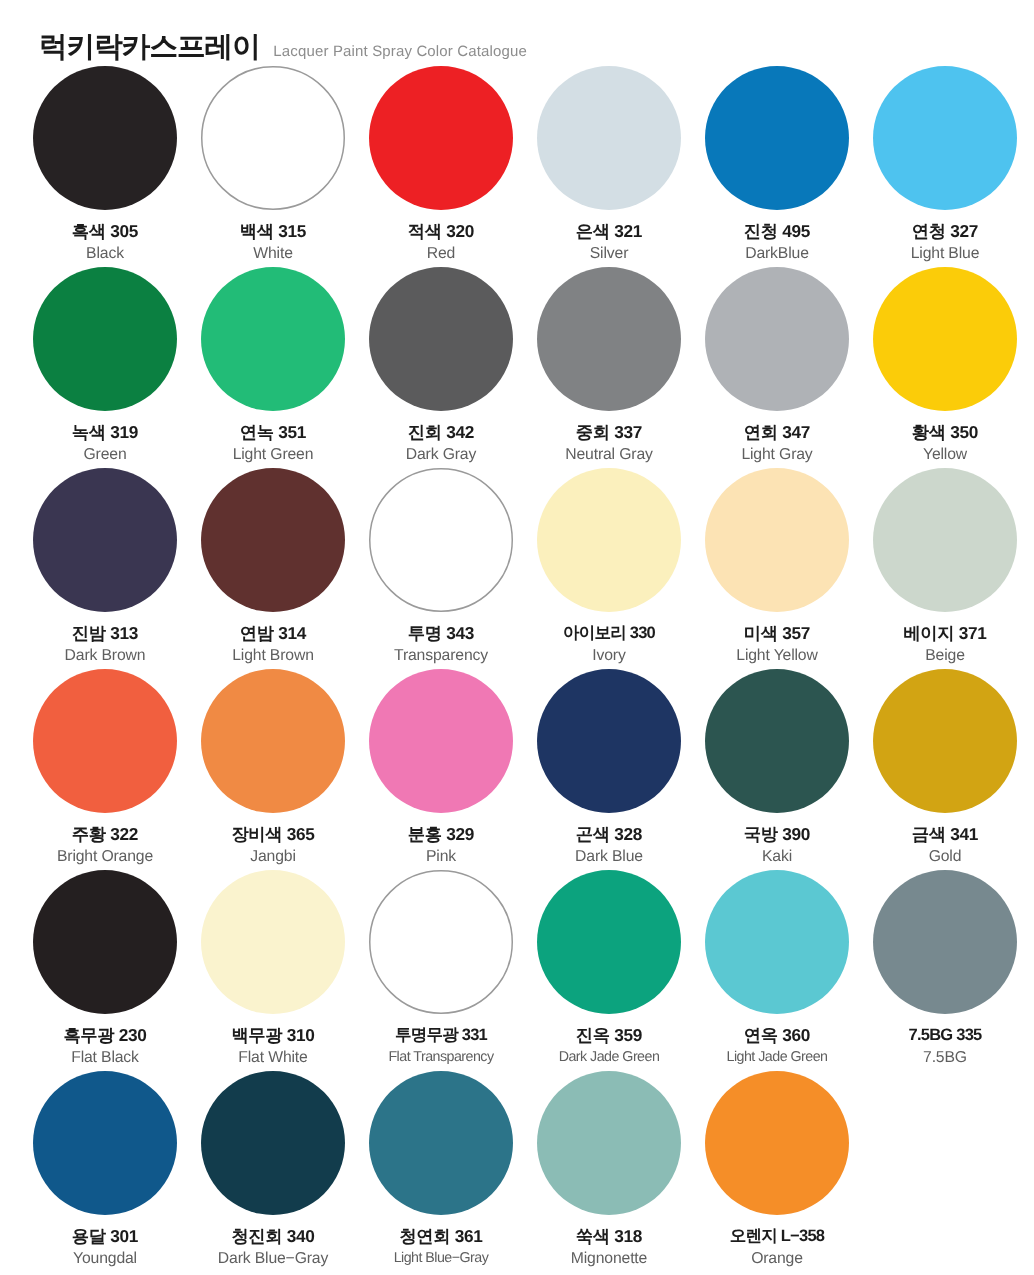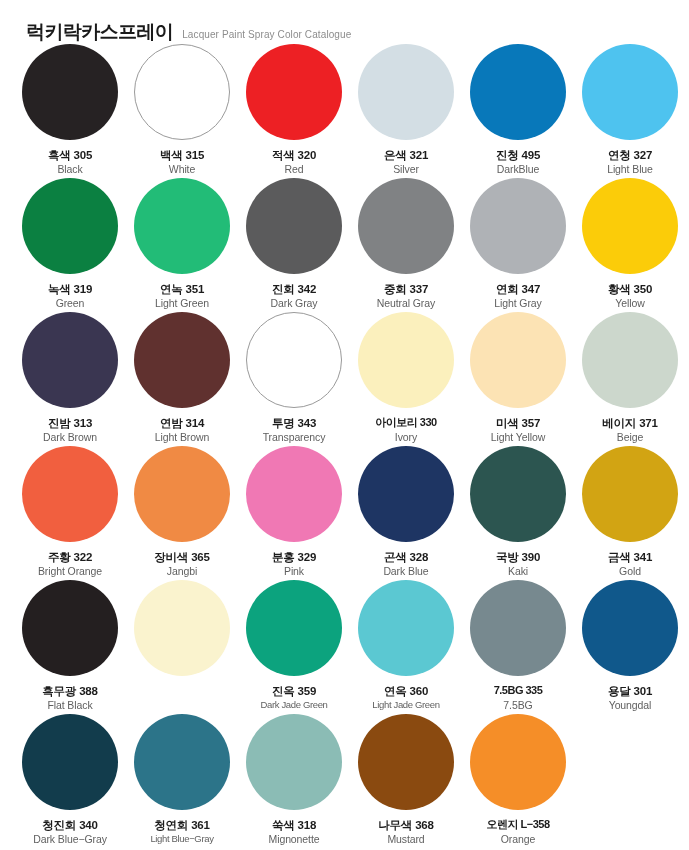--- a/index.html
+++ b/index.html
@@ -279,26 +279,37 @@
       <div class="cell">
         <div class="swatch" style="background-color: rgb(210, 164, 19);"></div>
         <div class="labels">
           <div class="label-ko">금색 341</div>
           <div class="label-en">Gold</div>
         </div>
       </div>
       <div class="cell">
         <div class="swatch" style="background-color: rgb(36, 31, 32);"></div>
         <div class="labels">
-          <div class="label-ko">흑무광 388</div>
+          <div class="label-ko">흑무광 230</div>
           <div class="label-en">Flat Black</div>
         </div>
       </div>
       <div class="cell">
         <div class="swatch" style="background-color: rgb(250, 243, 206);"></div>
+        <div class="labels">
+          <div class="label-ko">백무광 310</div>
+          <div class="label-en">Flat White</div>
+        </div>
+      </div>
+      <div class="cell">
+        <div class="swatch outlined" style="background-color: rgb(255, 255, 255);"></div>
+        <div class="labels">
+          <div class="label-ko compact">투명무광 331</div>
+          <div class="label-en compact">Flat Transparency</div>
+        </div>
       </div>
       <div class="cell">
         <div class="swatch" style="background-color: rgb(12, 163, 126);"></div>
         <div class="labels">
           <div class="label-ko">진옥 359</div>
           <div class="label-en compact">Dark Jade Green</div>
         </div>
       </div>
       <div class="cell">
         <div class="swatch" style="background-color: rgb(91, 200, 210);"></div>
@@ -336,27 +347,20 @@
         </div>
       </div>
       <div class="cell">
         <div class="swatch" style="background-color: rgb(139, 188, 181);"></div>
         <div class="labels">
           <div class="label-ko">쑥색 318</div>
           <div class="label-en">Mignonette</div>
         </div>
       </div>
       <div class="cell">
-        <div class="swatch" style="background-color: rgb(138, 74, 16);"></div>
-        <div class="labels">
-          <div class="label-ko">나무색 368</div>
-          <div class="label-en">Mustard</div>
-        </div>
-      </div>
-      <div class="cell">
         <div class="swatch" style="background-color: rgb(245, 142, 40);"></div>
         <div class="labels">
           <div class="label-ko compact">오렌지 L−358</div>
           <div class="label-en">Orange</div>
         </div>
       </div>
     </div>
 
 </div>
 

